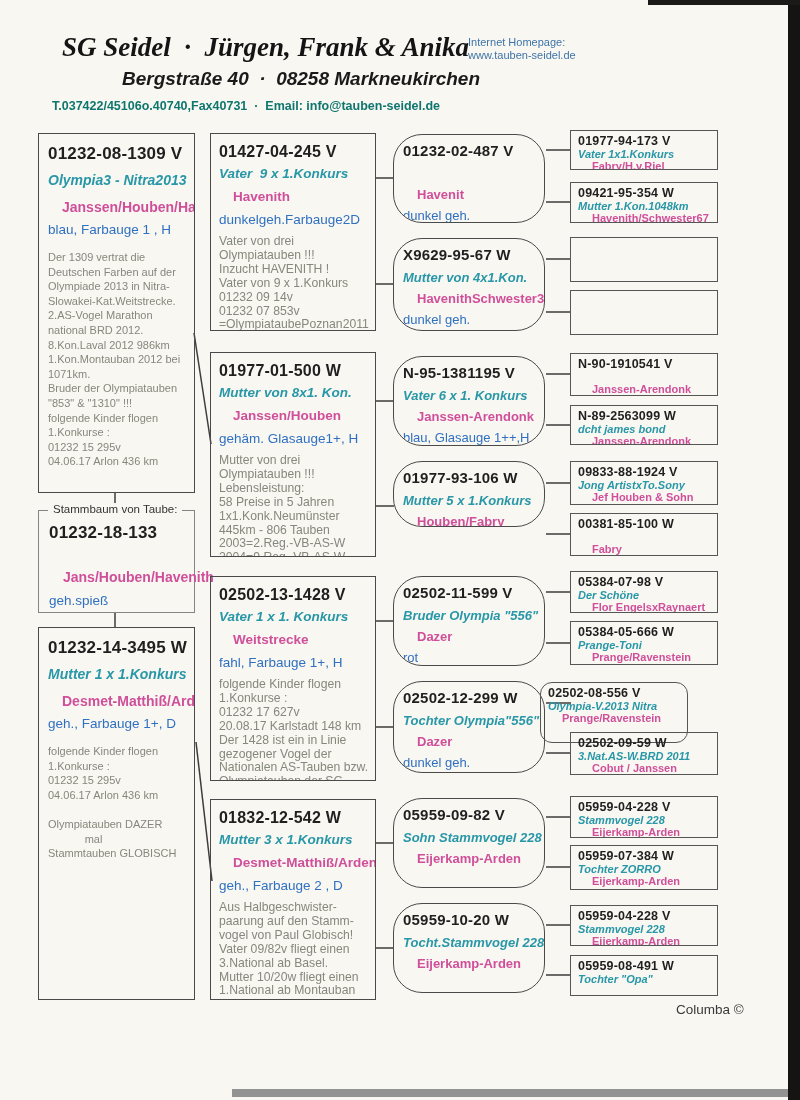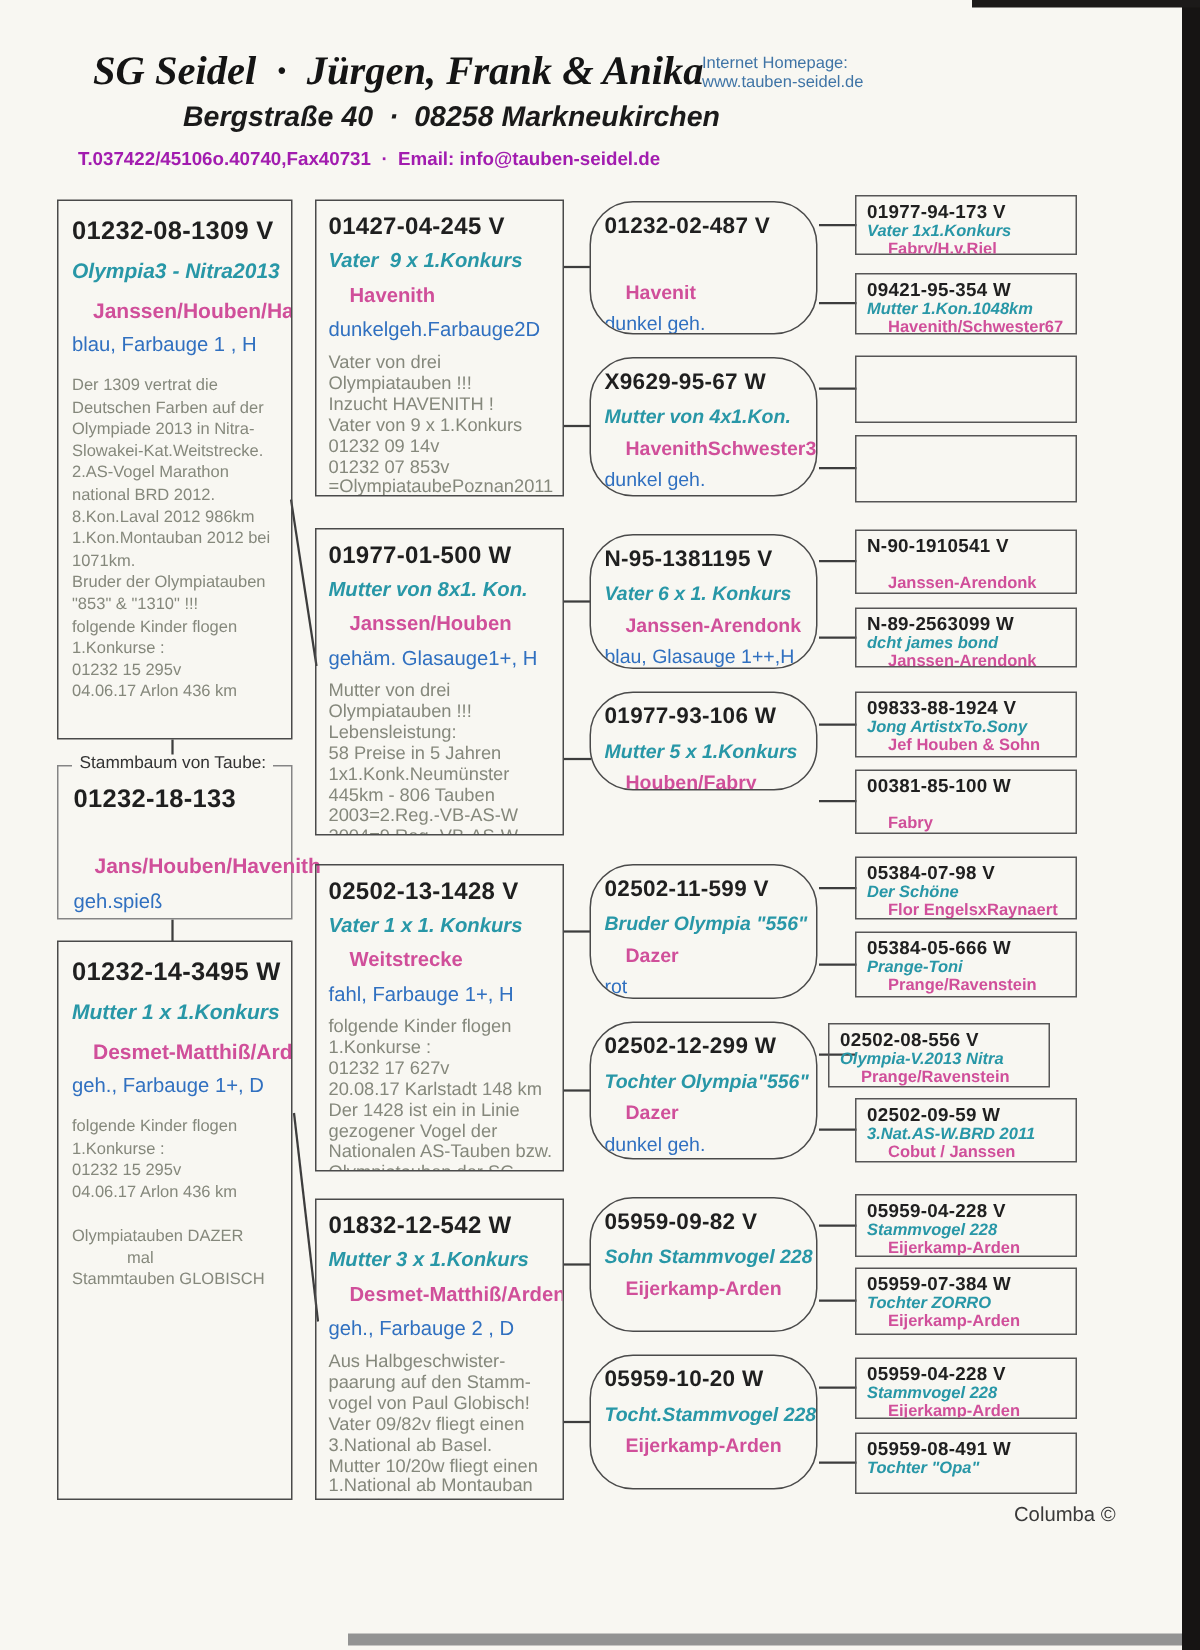--- a/index.html
+++ b/index.html
@@ -8,21 +8,21 @@
   }
   html,body{margin:0;padding:0;background:#e9e8e4;}
   .paper{position:relative;width:800px;height:1100px;background:var(--paper);
          font-family:"Liberation Sans",sans-serif;overflow:hidden;}
   
   .hdr-title{position:absolute;left:62px;top:32px;font-family:"Liberation Serif",serif;
              font-style:italic;font-weight:700;font-size:27px;color:#141414;white-space:pre;}
   .hdr-home{position:absolute;left:468px;top:36px;font-size:11px;line-height:13px;color:var(--hblue);}
   .hdr-address{position:absolute;left:122px;top:68px;font-weight:700;font-style:italic;
                font-size:19px;color:#1a1a1a;white-space:pre;}
-  .hdr-contact{position:absolute;left:52px;top:99px;font-weight:700;font-size:12.5px;color:#a21caf;white-space:pre;}
+  .hdr-contact{position:absolute;left:52px;top:99px;font-weight:700;font-size:12.5px;color:#0f766e;white-space:pre;}
   
   #connectors{position:absolute;left:0;top:0;}
   #connectors line{stroke:#3d3d3d;stroke-width:1.5;}
   #pedigree{position:absolute;left:0;top:0;width:800px;height:1100px;}
   
   .box{position:absolute;box-sizing:border-box;border:1.5px solid var(--border);overflow:hidden;}
   .g1{padding:10px 9px;}
   .g2{padding:8px 8px;border-width:1.4px;}
   .g3{padding:7px 9px;border-width:1.3px;border-radius:29px;}
   .g4{padding:3px 7px;border-width:1.2px;border-color:#565656;}
@@ -293,21 +293,21 @@
       <div class="box g4" style="left: 570px; top: 571px; width: 148px; height: 42px;">
         <div class="ring">05384-07-98 V</div>
         <div class="role">Der Schöne</div>
         <div class="strain">Flor EngelsxRaynaert</div>
       </div>
       <div class="box g4" style="left: 570px; top: 621px; width: 148px; height: 44px;">
         <div class="ring">05384-05-666 W</div>
         <div class="role">Prange-Toni</div>
         <div class="strain">Prange/Ravenstein</div>
       </div>
-      <div class="box g4" style="left: 552px; top: 682px; width: 148px; height: 43px;">
+      <div class="box g4" style="left: 540px; top: 682px; width: 148px; height: 61px; border-radius: 12px;">
         <div class="ring">02502-08-556 V</div>
         <div class="role">Olympia-V.2013 Nitra</div>
         <div class="strain">Prange/Ravenstein</div>
       </div>
       <div class="box g4" style="left: 570px; top: 732px; width: 148px; height: 43px;">
         <div class="ring">02502-09-59 W</div>
         <div class="role">3.Nat.AS-W.BRD 2011</div>
         <div class="strain">Cobut / Janssen</div>
       </div>
       <div class="box g4" style="left: 570px; top: 796px; width: 148px; height: 42px;">

